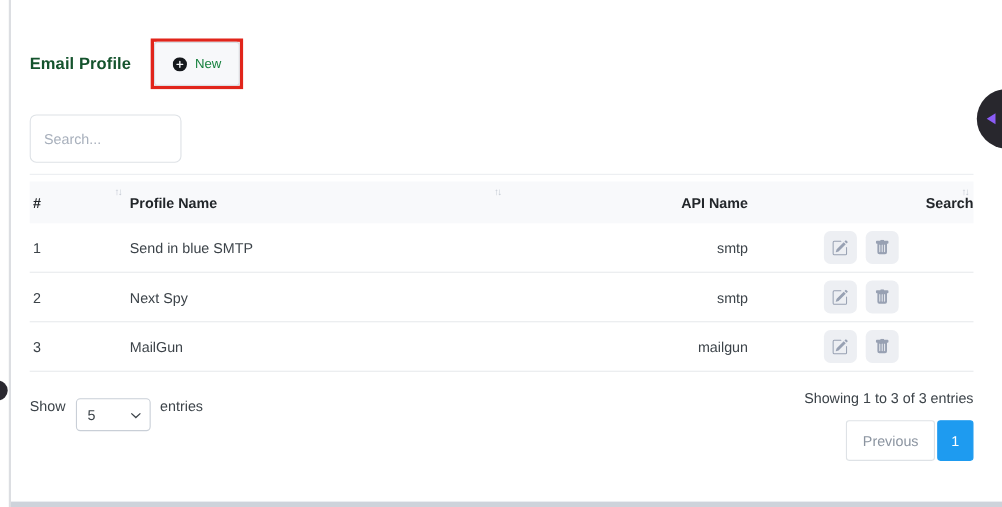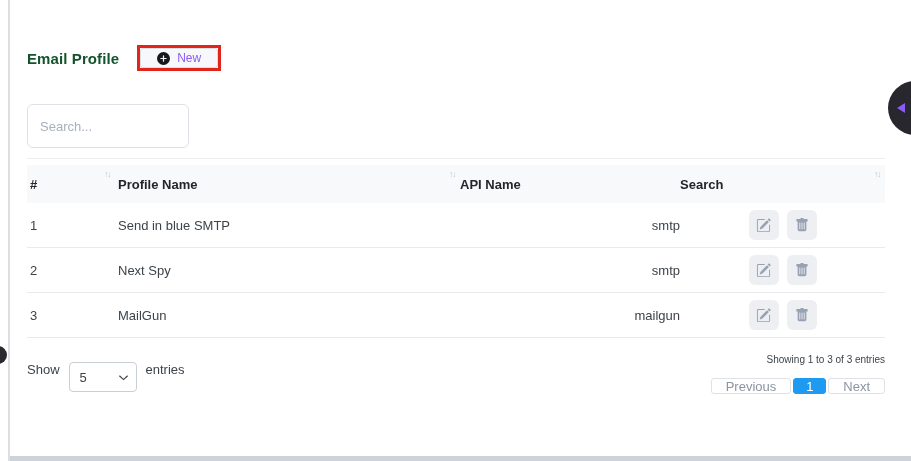--- a/index.html
+++ b/index.html
@@ -14,55 +14,55 @@
                background:#28272d; display:flex; align-items:center; cursor:pointer; }
   .fab-right svg { margin-left:6px; }
   .fab-left { position:absolute; left:-11px; top:346px; width:18px; height:18px; border-radius:50%;
               background:#2a2930; cursor:pointer; }
 
   .content { position:absolute; left:27px; top:0; width:858px; }
 
   .title-row { margin-top:39px; height:38px; display:flex; align-items:center; }
   .page-title { font-size:15px; font-weight:700; color:#14532d; letter-spacing:.1px; }
   .annotation-box { margin-left:18px; border:3px solid #e1251b; }
-  .new-btn { display:flex; align-items:center; gap:7px; height:20px; padding:0 16px;
+  .new-btn { display:flex; align-items:center; gap:7px; height:40px; padding:0 16px;
              background:#f7f8fa; border:1px solid #d9dde2; border-radius:3px;
-             font-size:12px; color:#8b5cf6; font-family:inherit; cursor:pointer; }
+             font-size:12px; color:#15803d; font-family:inherit; cursor:pointer; }
 
-  .search-input { display:block; margin-top:27px; width:162px; height:44px; border:1px solid #dee2e6;
+  .search-input { display:block; margin-top:27px; width:138px; height:44px; border:1px solid #dee2e6;
                   border-radius:6px; padding:0 12px; font-size:13px; color:#3c434a; outline:none;
                   font-family:inherit; }
   .search-input::placeholder { color:#a8b0bc; }
 
   .table { margin-top:10px; width:858px; border-top:1px solid #eceef1; }
   .thead, .trow { display:grid; grid-template-columns:88px 345px 220px 205px; align-items:center; }
   .thead { height:38px; background:#f8f9fb; font-weight:700; font-size:13px; color:#22262a; margin-top:6px; }
   .th { position:relative; padding-left:3px; height:100%; display:flex; align-items:center; cursor:pointer; }
-  .th.center { justify-content:flex-start; padding-left:0; }
+  .th.center { justify-content:flex-end; padding-left:0; }
   .sort-glyph { position:absolute; right:5px; top:4px; font-size:9px; color:#c4c9d2;
                 letter-spacing:-1.5px; font-weight:400; }
   .trow { height:45px; border-bottom:1px solid #e8eaed; font-size:13px; color:#3c4349; }
   .td { padding-left:3px; }
   .td.center { padding-left:0; text-align:right; }
   .td.actions { padding-left:0; display:flex; justify-content:center; gap:8px; }
   .action-btn { width:30px; height:30px; border-radius:6px; background:#edeff3; border:none;
                 display:inline-flex; align-items:center; justify-content:center; cursor:pointer; }
 
   .footer { display:flex; justify-content:space-between; margin-top:16px; }
   .footer-left { display:flex; align-items:flex-start; gap:9px; font-size:13px; color:#3c4349; margin-top:8px; }
   .select-wrap { position:relative; }
   .page-size-select { width:68px; height:30px; border:1px solid #c9cfd7; border-radius:4px;
                       padding:0 24px 0 10px; font-size:13px; color:#3c4349; background:#fff;
                       appearance:none; -webkit-appearance:none; font-family:inherit; cursor:pointer; }
   .chevron { position:absolute; right:8px; top:10px; pointer-events:none; }
 
   .footer-right { display:flex; flex-direction:column; align-items:flex-end; }
-  .summary { font-size:10px; color:#3c4349;text-align:center; }
+  .summary { font-size:13px; color:#3c4349;text-align:center; }
   .pagination { display:flex; gap:2px; margin-top:13px; }
-  .page-btn { height:16px; padding:0 14px; border:1px solid #dee2e6; background:#fff; color:#8b94a0;
+  .page-btn { height:37px; padding:0 14px; border:1px solid #dee2e6; background:#fff; color:#8b94a0;
               font-size:13px; border-radius:3px; font-family:inherit; cursor:pointer; }
   .page-btn.active { min-width:33px; padding:0; background:#1e9bf0; border-color:#1e9bf0; color:#fff; }
 </style>
 </head>
 <body>
 
 <div class="page">
   <div class="left-divider"></div>
   <div class="bottom-strip"></div>
 
@@ -178,19 +178,18 @@
           </svg>
         </span>
         <span>entries</span>
       </div>
 
       <div class="footer-right">
         <div class="summary">Showing 1 to 3 of 3 entries</div>
         <div class="pagination">
           <button class="page-btn">Previous</button>
           <button class="page-btn active">1</button>
-          <button class="page-btn">Next</button>
         </div>
       </div>
     </div>
 
   </div>
 </div>
 
 </body></html>

